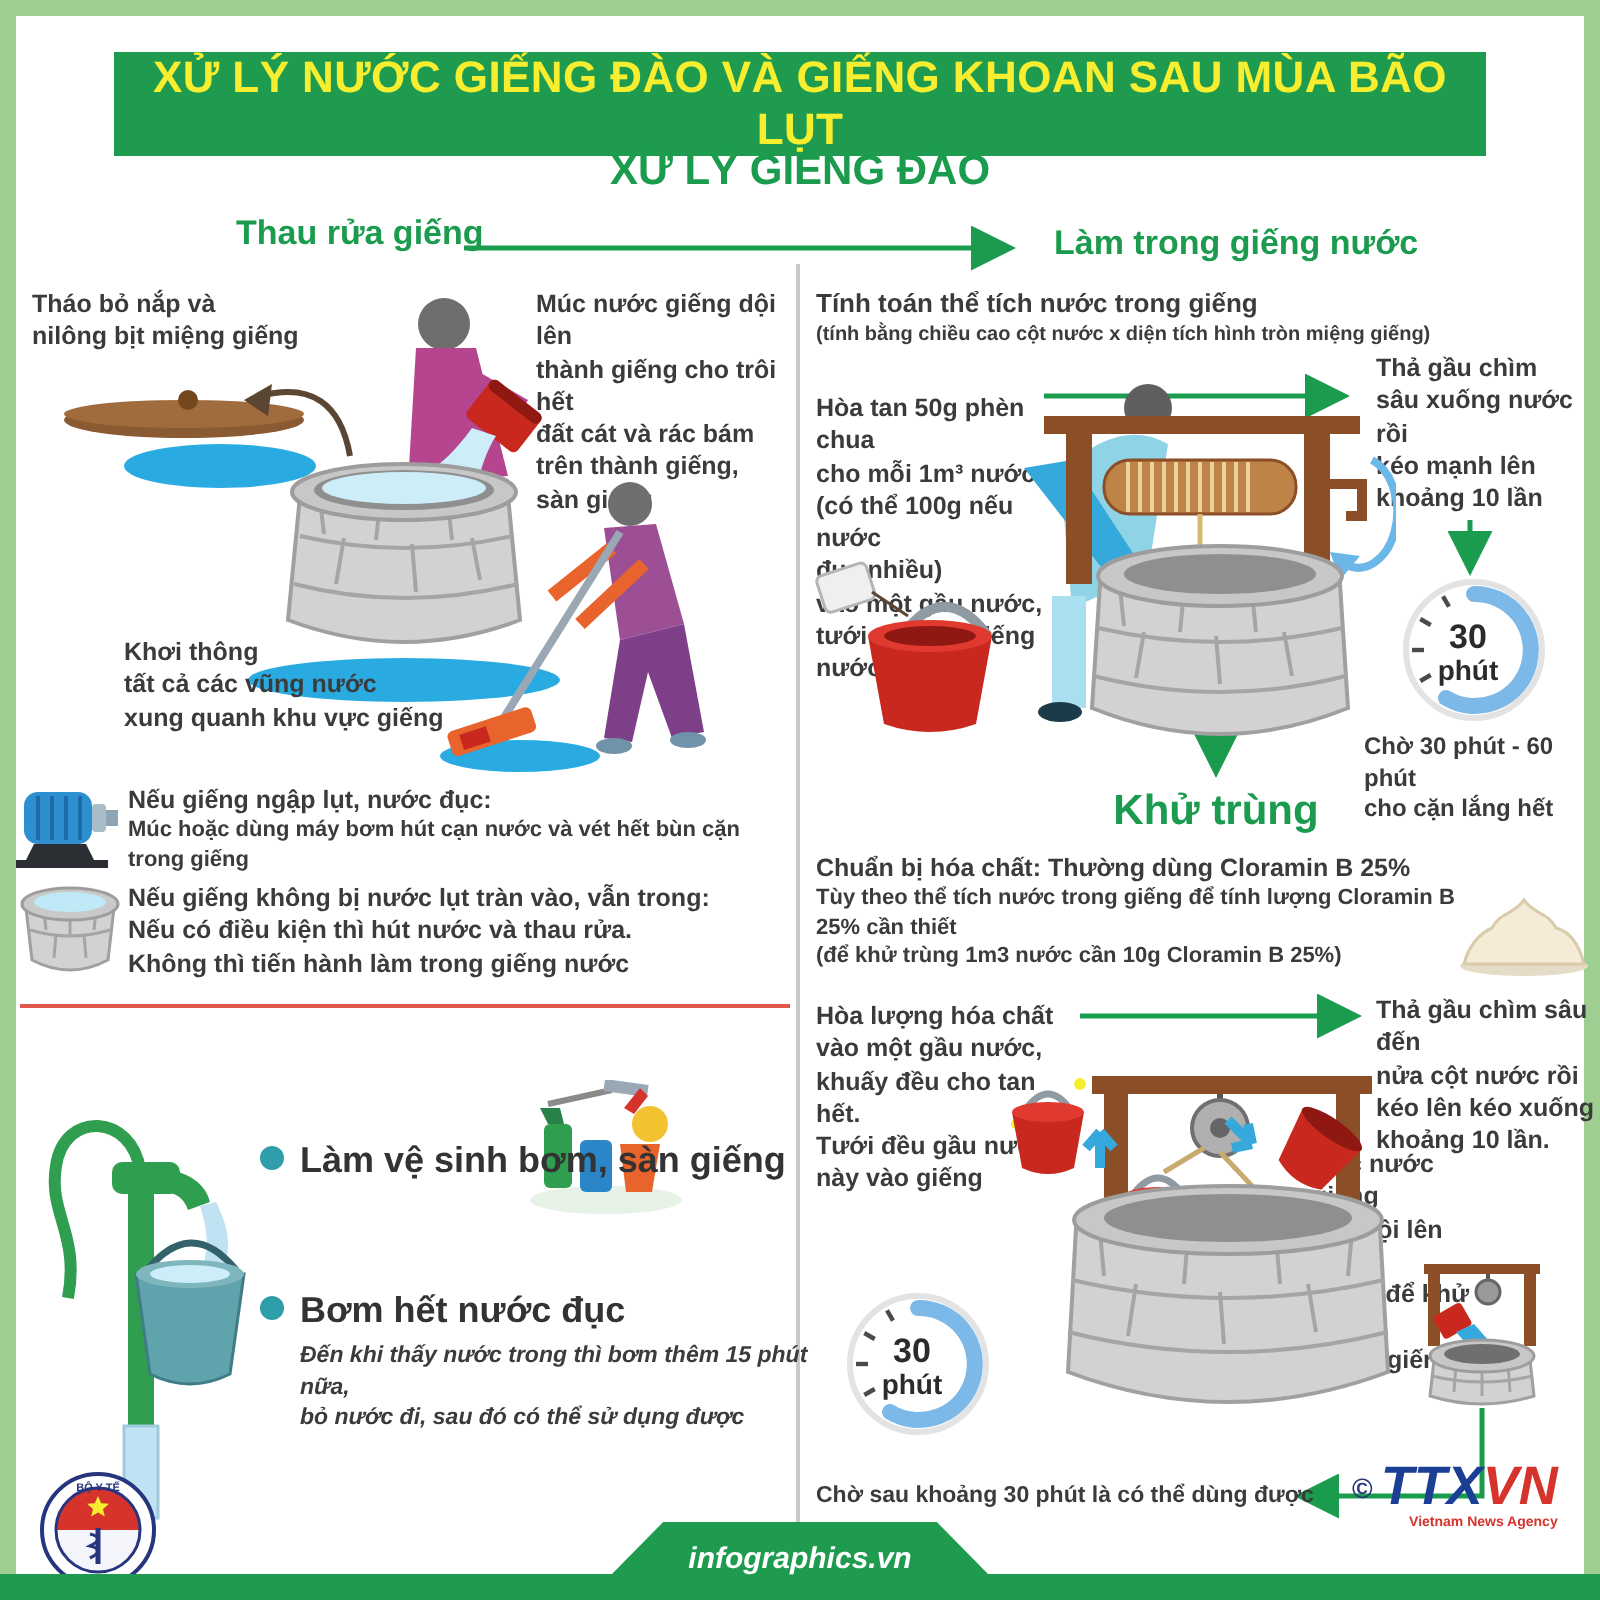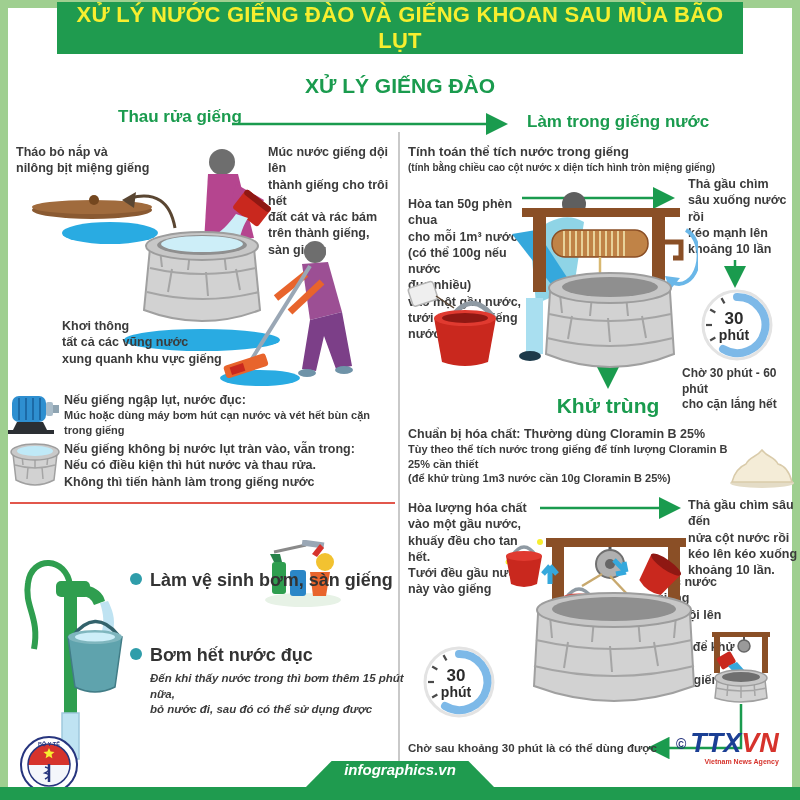--- a/index.html
+++ b/index.html
@@ -16,39 +16,39 @@
   .sub-head{color:#1a9b4e;font-weight:bold;font-size:17px;}
   .red-title{color:#e13a30;font-weight:bold;font-size:21px;text-align:center;}
   .vdiv{background:#c9c9c9;}
   .rline{background:#e2574c;}
   .dot{width:12px;height:12px;border-radius:50%;background:#2f9daa;}
   .blabel{font-weight:bold;font-size:18px;color:#333;}
   .inote{font-style:italic;font-weight:bold;font-size:11.5px;color:#3b3b3b;line-height:1.35;}
   .nowrap{white-space:nowrap;}
   .band{background:#1f9b4f;}
   .ribbon{background:#1f9b4f;clip-path:polygon(0 100%,14% 0,86% 0,100% 100%);
-          display:flex;align-items:flex-start;justify-content:center;}
+          display:flex;align-items:flex-end;justify-content:center;}
   .ribbon span{color:#fff;font-style:italic;font-weight:bold;font-size:15px;}
   .ttx{display:flex;align-items:flex-start;gap:4px;}
   .ttx .c{color:#27357e;font-size:14px;font-weight:bold;margin-top:6px;}
   .ttx .big{font-style:italic;font-weight:bold;font-size:27px;line-height:1;}
   .ttx .b1{color:#1b3f94;}
   .ttx .b2{color:#d6332c;}
   .ttx .agency{color:#d6332c;font-size:7px;font-weight:bold;text-align:right;margin-top:1px;}
 </style>
 </head>
 <body>
 
 <div class="page">
 
   <div class="abs frame" style="left:0;top:0;width:800px;height:8px;"></div>
   <div class="abs frame" style="left:0;top:0;width:8px;height:800px;"></div>
   <div class="abs frame" style="left:792px;top:0;width:8px;height:800px;"></div>
 
-  <div class="abs banner" style="left:57px;top:2px;width:686px;height:52px;">
+  <div class="abs banner" style="left:57px;top:26px;width:686px;height:52px;">
     <div class="banner-title">XỬ LÝ NƯỚC GIẾNG ĐÀO VÀ GIẾNG KHOAN SAU MÙA BÃO LỤT</div>
   </div>
 
   <div class="abs sec-title" style="left:0;top:74px;width:800px;">XỬ LÝ GIẾNG ĐÀO</div>
 
   <div class="abs sub-head" style="left:118px;top:107px;">Thau rửa giếng</div>
   <div class="abs sub-head" style="left:527px;top:112px;">Làm trong giếng nước</div>
 
   <div class="abs vdiv" style="left:398px;top:132px;width:2px;height:646px;"></div>
 

